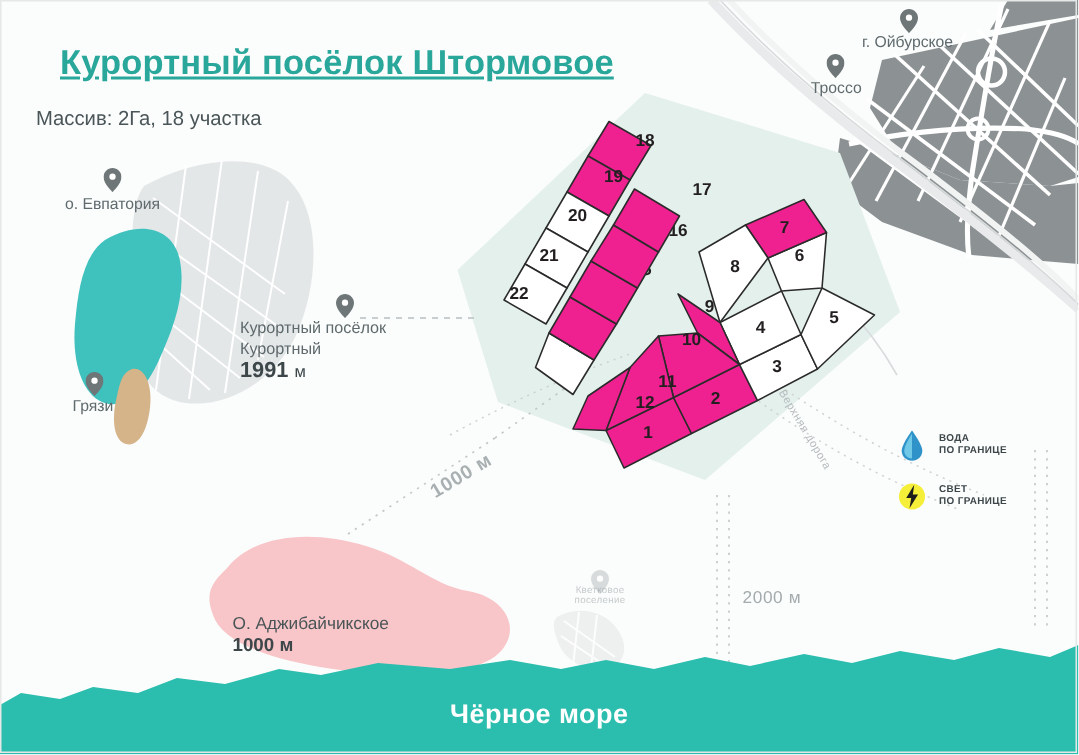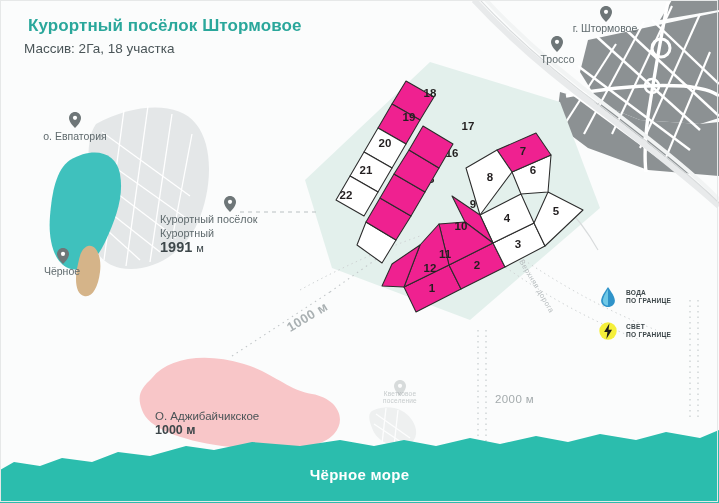--- a/index.html
+++ b/index.html
@@ -17,22 +17,22 @@
   
   #border{
     position:absolute;left:0;top:0;width:718px;height:502px;
     border:1px solid #e6e8e8;box-sizing:border-box;
     pointer-events:none;z-index:60;
   }
 
   
   #header{position:absolute;left:24px;top:12px;z-index:30;}
   #title{
-    font-size:17px;font-weight:bold;color:#2aa79b;
-    letter-spacing:.1px;white-space:nowrap;margin:4px;
+    font-size:23px;font-weight:bold;color:#2aa79b;
+    letter-spacing:.1px;white-space:nowrap;margin:16px;text-decoration:underline;
   }
   #subtitle{
     font-size:13.5px;color:#4a5558;margin:5px 0 0 0;
     white-space:nowrap;
   }
 
   
   svg.layer{position:absolute;left:0;top:0;width:719px;height:503px;}
   #basemap{z-index:4;}
   #plots{z-index:14;}
@@ -104,21 +104,21 @@
 
   
   #legend{position:absolute;left:598px;top:286px;z-index:30;}
   .leg-row{display:flex;align-items:center;margin-bottom:12px;}
   .leg-ico{width:20px;height:22px;margin-right:8px;flex:0 0 20px;position:relative;}
   .leg-txt{font-size:6.6px;line-height:8.4px;color:#3d474a;font-weight:bold;letter-spacing:.25px;}
 
   
   #sea-label{
     position:absolute;left:0;top:466px;width:719px;text-align:center;z-index:30;
-    color:#ffffff;font-size:15px;font-weight:bold;letter-spacing:.3px;
+    color:#ffffff;font-size:18px;font-weight:bold;letter-spacing:.3px;
   }
 </style>
 </head>
 <body>
 
 <div id="app">
 
   <svg id="basemap" class="layer" viewBox="0 0 719 503">
     <defs>
       <clipPath id="clipAll">
@@ -330,39 +330,39 @@
 
   <div id="header">
     <div id="title">Курортный посёлок Штормовое</div>
     <div id="subtitle">Массив: 2Га, 18 участка</div>
   </div>
 
   <svg class="pin" style="left:600px;top:6px;" viewBox="0 0 12 16">
     <path d="M6,0 C2.7,0 0,2.7 0,6 C0,10.5 6,16 6,16 C6,16 12,10.5 12,6 C12,2.7 9.3,0 6,0 Z" fill="#6e7678"></path>
     <circle cx="6" cy="5.8" r="2.1" fill="#ffffff"></circle>
   </svg>
-  <div class="lbl lbl-place" style="left:545px;top:22px;width:120px;">г. Штормовое</div>
+  <div class="lbl lbl-place" style="left:545px;top:22px;width:120px;">г. Ойбурское</div>
 
   <svg class="pin" style="left:551px;top:36px;" viewBox="0 0 12 16">
     <path d="M6,0 C2.7,0 0,2.7 0,6 C0,10.5 6,16 6,16 C6,16 12,10.5 12,6 C12,2.7 9.3,0 6,0 Z" fill="#6e7678"></path>
     <circle cx="6" cy="5.8" r="2.1" fill="#ffffff"></circle>
   </svg>
   <div class="lbl lbl-place" style="left:510px;top:53px;width:95px;">Троссо</div>
 
   <svg class="pin" style="left:69px;top:112px;" viewBox="0 0 12 16">
     <path d="M6,0 C2.7,0 0,2.7 0,6 C0,10.5 6,16 6,16 C6,16 12,10.5 12,6 C12,2.7 9.3,0 6,0 Z" fill="#6e7678"></path>
     <circle cx="6" cy="5.8" r="2.1" fill="#ffffff"></circle>
   </svg>
   <div class="lbl lbl-place" style="left:25px;top:130px;width:100px;">о. Евпатория</div>
 
   <svg class="pin" style="left:57px;top:248px;" viewBox="0 0 12 16">
     <path d="M6,0 C2.7,0 0,2.7 0,6 C0,10.5 6,16 6,16 C6,16 12,10.5 12,6 C12,2.7 9.3,0 6,0 Z" fill="#6e7678"></path>
     <circle cx="6" cy="5.8" r="2.1" fill="#ffffff"></circle>
   </svg>
-  <div class="lbl lbl-place" style="left:30px;top:265px;width:64px;">Чёрное</div>
+  <div class="lbl lbl-place" style="left:30px;top:265px;width:64px;">Грязи</div>
 
   <svg class="pin" style="left:224px;top:196px;" viewBox="0 0 12 16">
     <path d="M6,0 C2.7,0 0,2.7 0,6 C0,10.5 6,16 6,16 C6,16 12,10.5 12,6 C12,2.7 9.3,0 6,0 Z" fill="#6e7678"></path>
     <circle cx="6" cy="5.8" r="2.1" fill="#ffffff"></circle>
   </svg>
   <div id="settle-block">
     <span>Курортный посёлок</span><br>
     <span>Курортный</span>
     <span class="dist"><span>1991</span> <span class="unit">м</span></span>
   </div>

